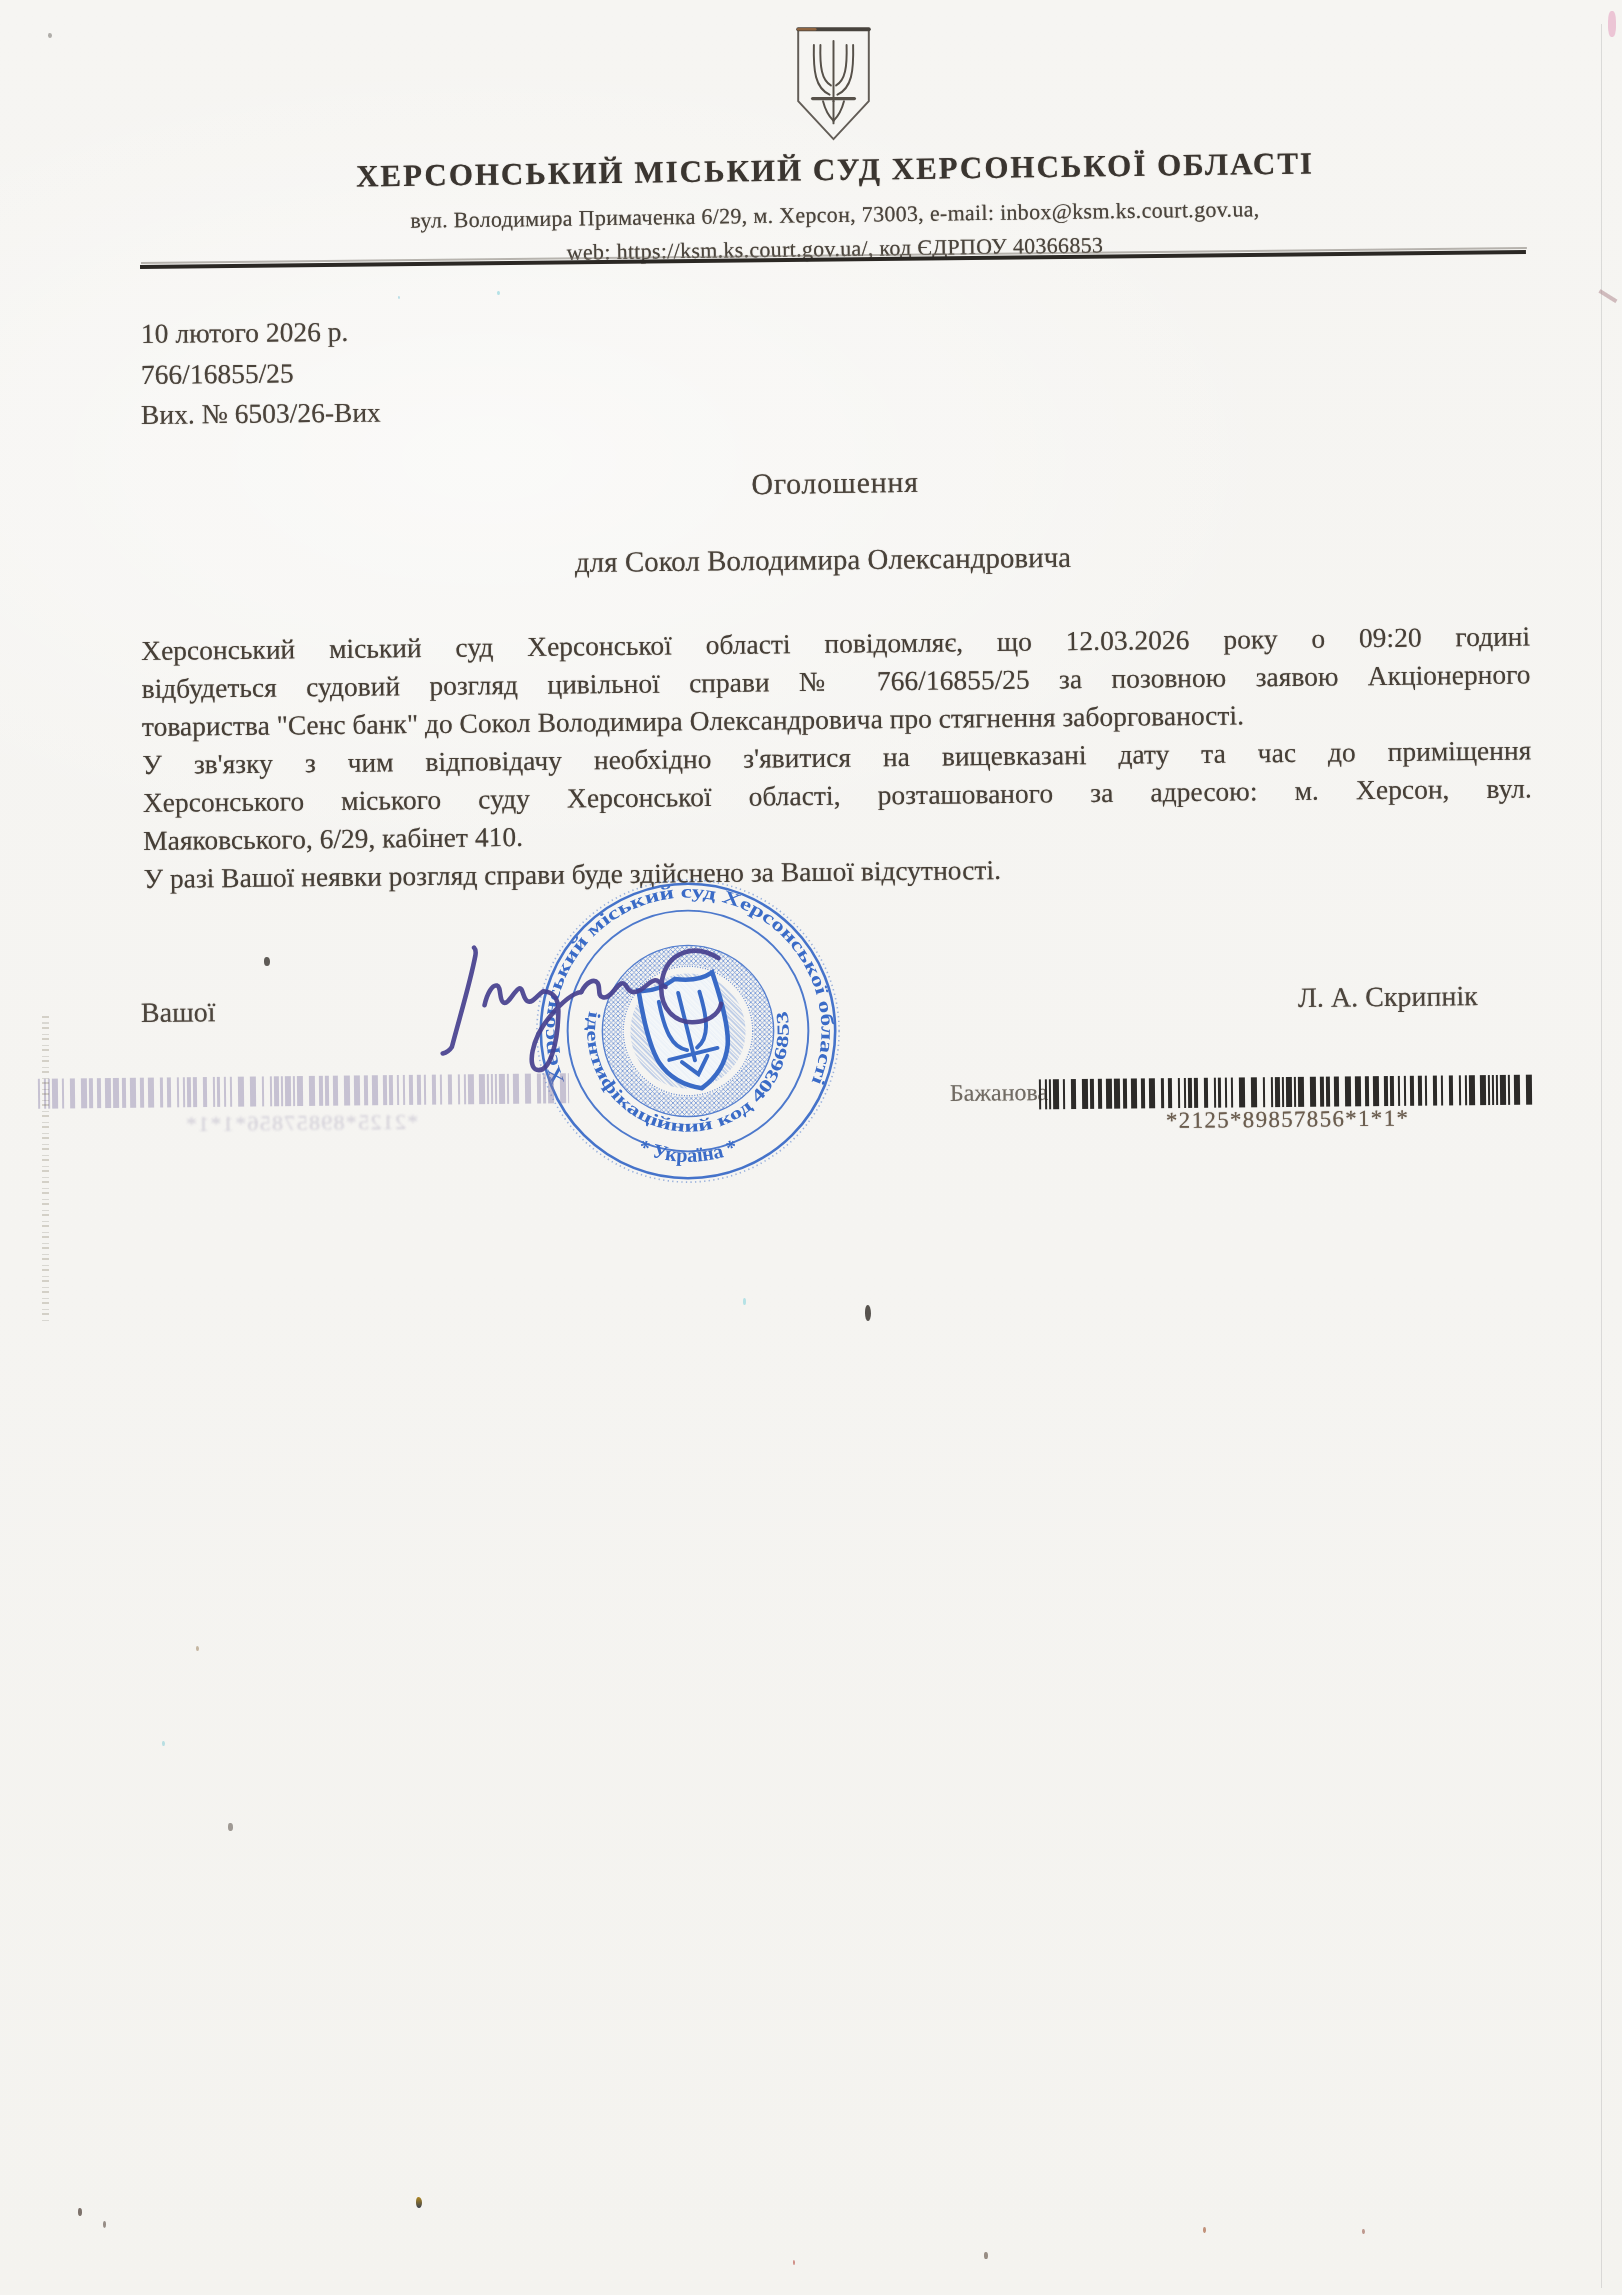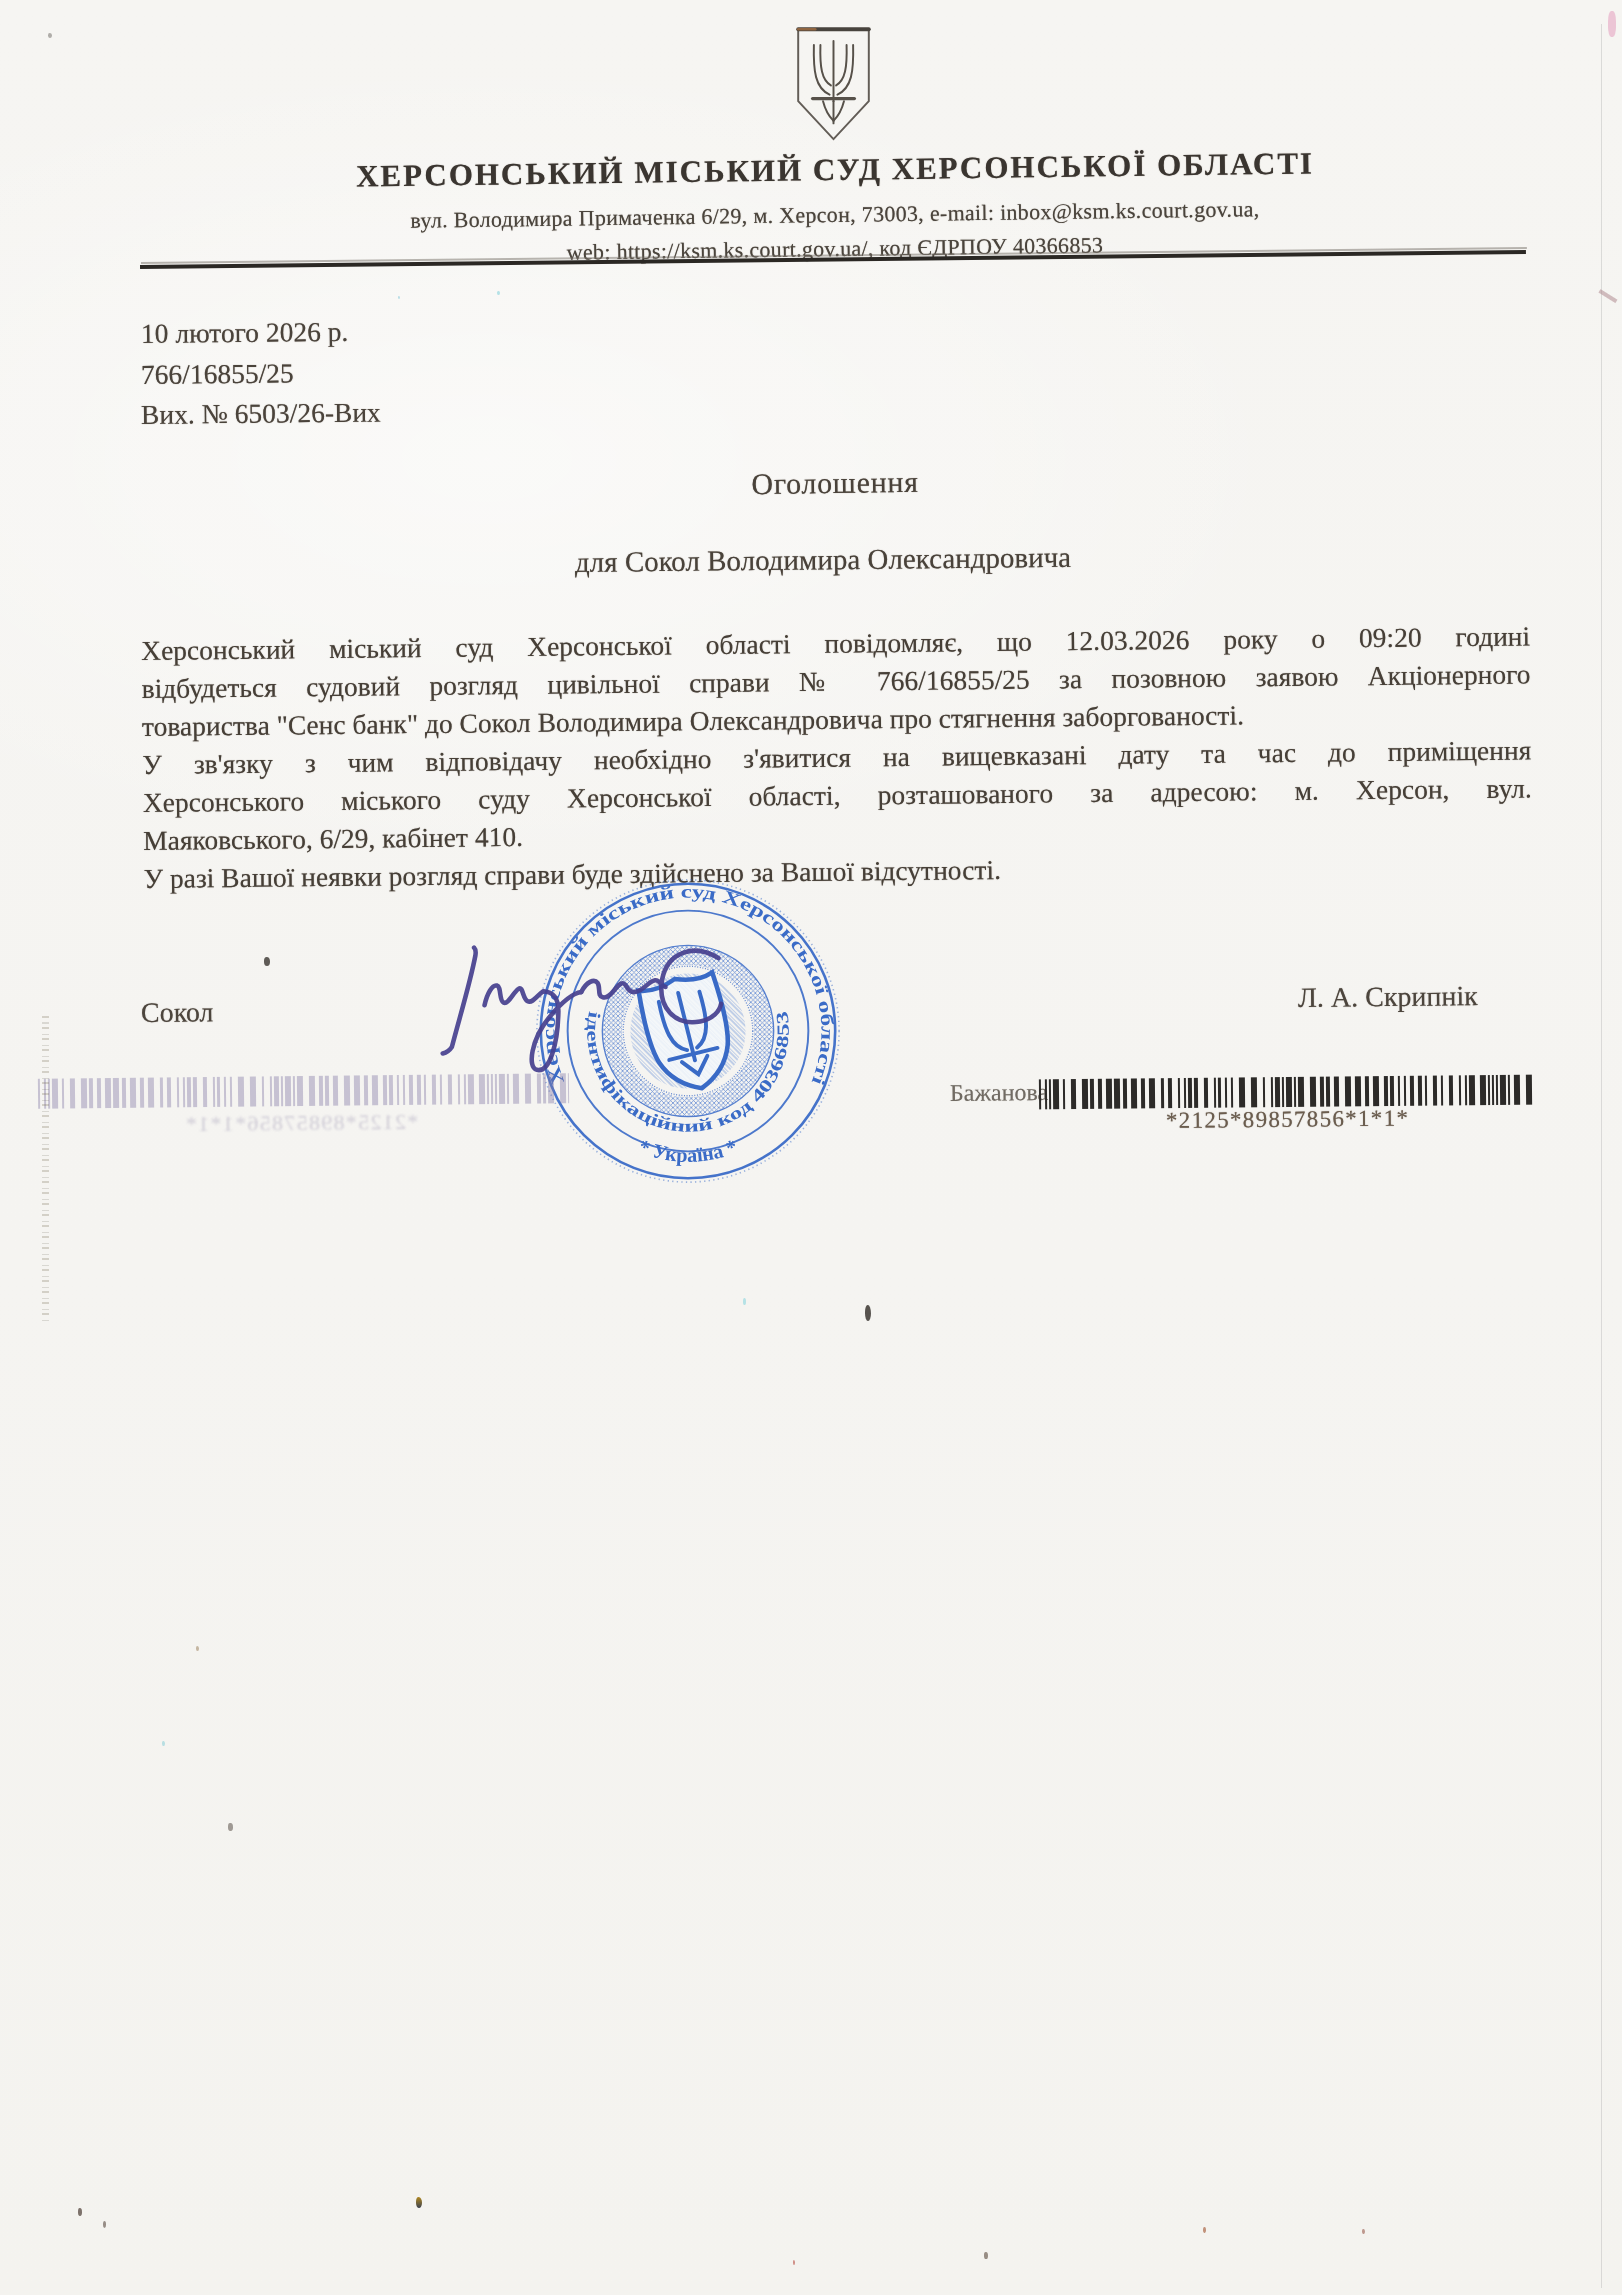--- a/index.html
+++ b/index.html
@@ -108,21 +108,21 @@
 
   <div class="bline">Херсонський міський суд Херсонської області повідомляє, що 12.03.2026 року о 09:20 годині</div>
       <div class="bline">відбудеться судовий розгляд цивільної справи № 766/16855/25 за позовною заявою Акціонерного</div>
       <div class="bline pl">товариства "Сенс банк" до Сокол Володимира Олександровича про стягнення заборгованості.</div>
       <div class="bline">У зв'язку з чим відповідачу необхідно з'явитися на вищевказані дату та час до приміщення</div>
       <div class="bline">Херсонського міського суду Херсонської області, розташованого за адресою: м. Херсон, вул.</div>
       <div class="bline pl">Маяковського, 6/29, кабінет 410.</div>
       <div class="bline pl">У разі Вашої неявки розгляд справи буде здійснено за Вашої відсутності.</div>
     </div>
 
-  <div id="role" class="abs tilt fuzz">Сокол</div>
+  <div id="role" class="abs tilt fuzz">Вашої</div>
   <div id="judge" class="abs tilt fuzz">Л. А. Скрипнік</div>
 
   <svg id="stamp" class="abs" viewBox="0 0 480 480">
     <defs>
       <pattern id="mesh1" width="9" height="9" patternUnits="userSpaceOnUse" patternTransform="rotate(45)">
         <path d="M0 0H9M0 4.5H9" stroke="#4a7ad2" stroke-width="1.1" fill="none"></path>
       </pattern>
       <pattern id="mesh2" width="7" height="7" patternUnits="userSpaceOnUse">
         <path d="M0 0L7 7M7 0L0 7" stroke="#3e6fcb" stroke-width="1.2" fill="none"></path>
       </pattern>

